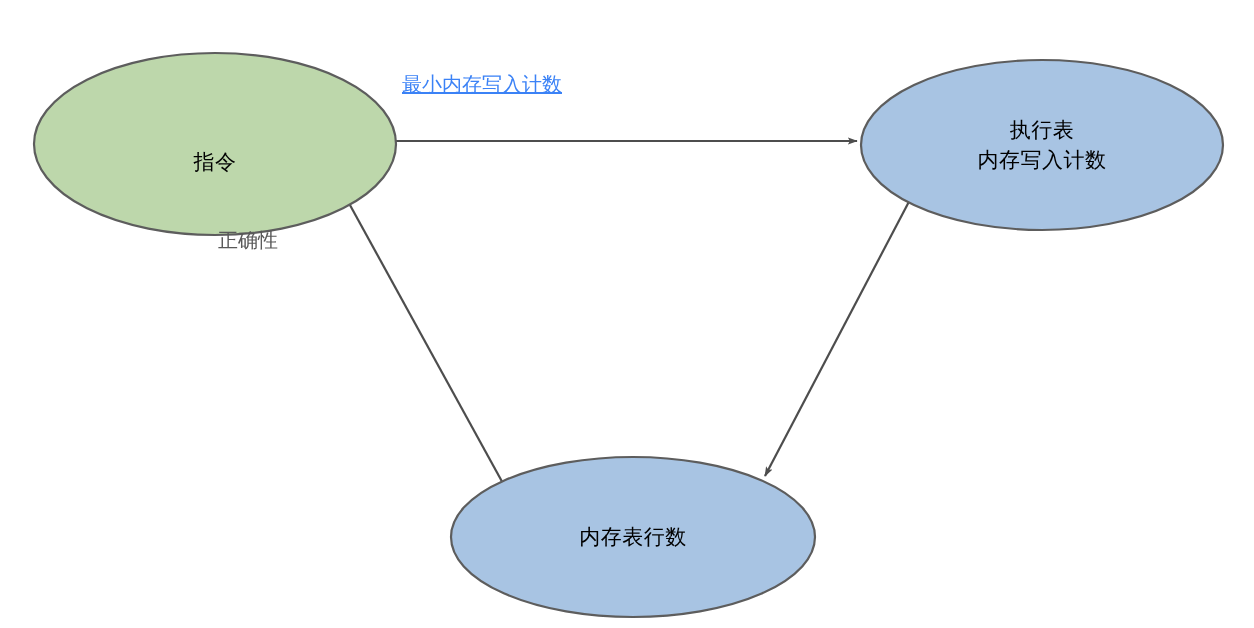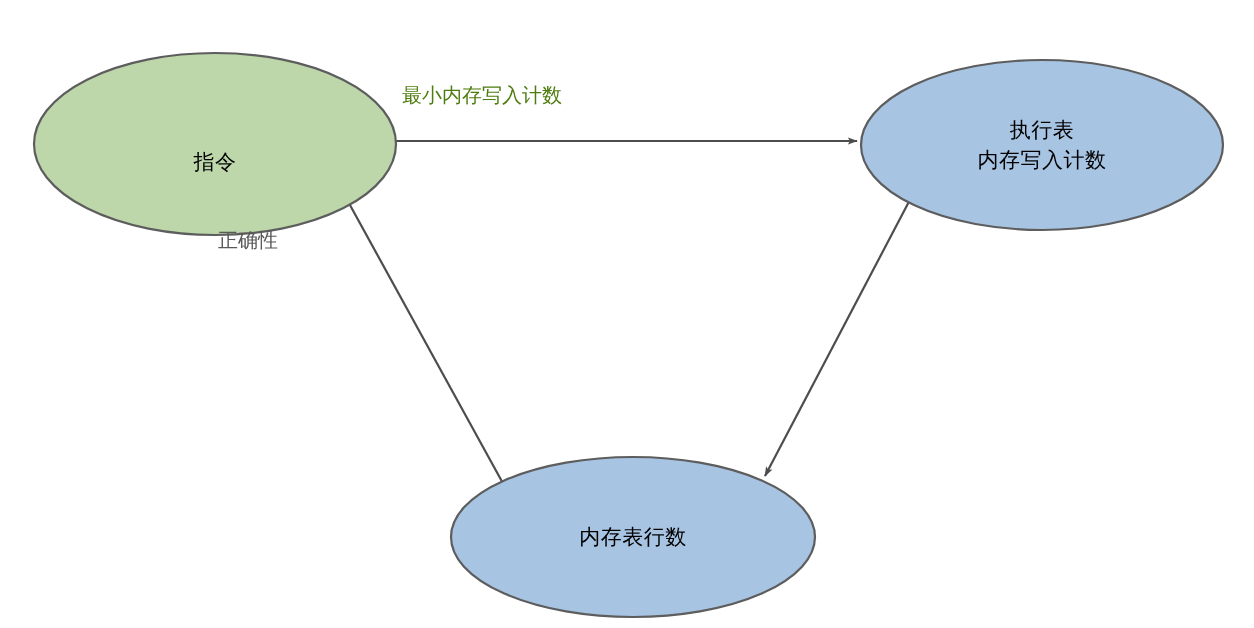--- a/index.html
+++ b/index.html
@@ -70,17 +70,17 @@
     </g>
   </svg>
 
   <div class="node-label" id="label-node-0" style="left: 34px; top: 147px; width: 362px; height: 30px;">指令</div>
 
   <div class="node-label" id="label-node-2" style="left: 451px; top: 522px; width: 364px; height: 30px;">内存表行数</div>
 
   <div class="node-label" id="label-node-1" style="left: 861px; top: 115px; width: 362px; height: 60px;">执行表
 内存写入计数</div>
 
-  <div class="edge-label dark" id="label-edge-0" style="left: 402px; top: 82px; color: #4d7c0f;">最小内存写入计数</div>
+  <div class="edge-label dark" id="label-edge-0" style="left: 402px; top: 71px; color: #3b82f6; text-decoration: underline;">最小内存写入计数</div>
 
   <div class="edge-label gray" id="label-edge-2" style="left: 218px; top: 227px; color: rgb(89, 89, 89);">正确性</div>
 
 </div>
 
 </body></html>

